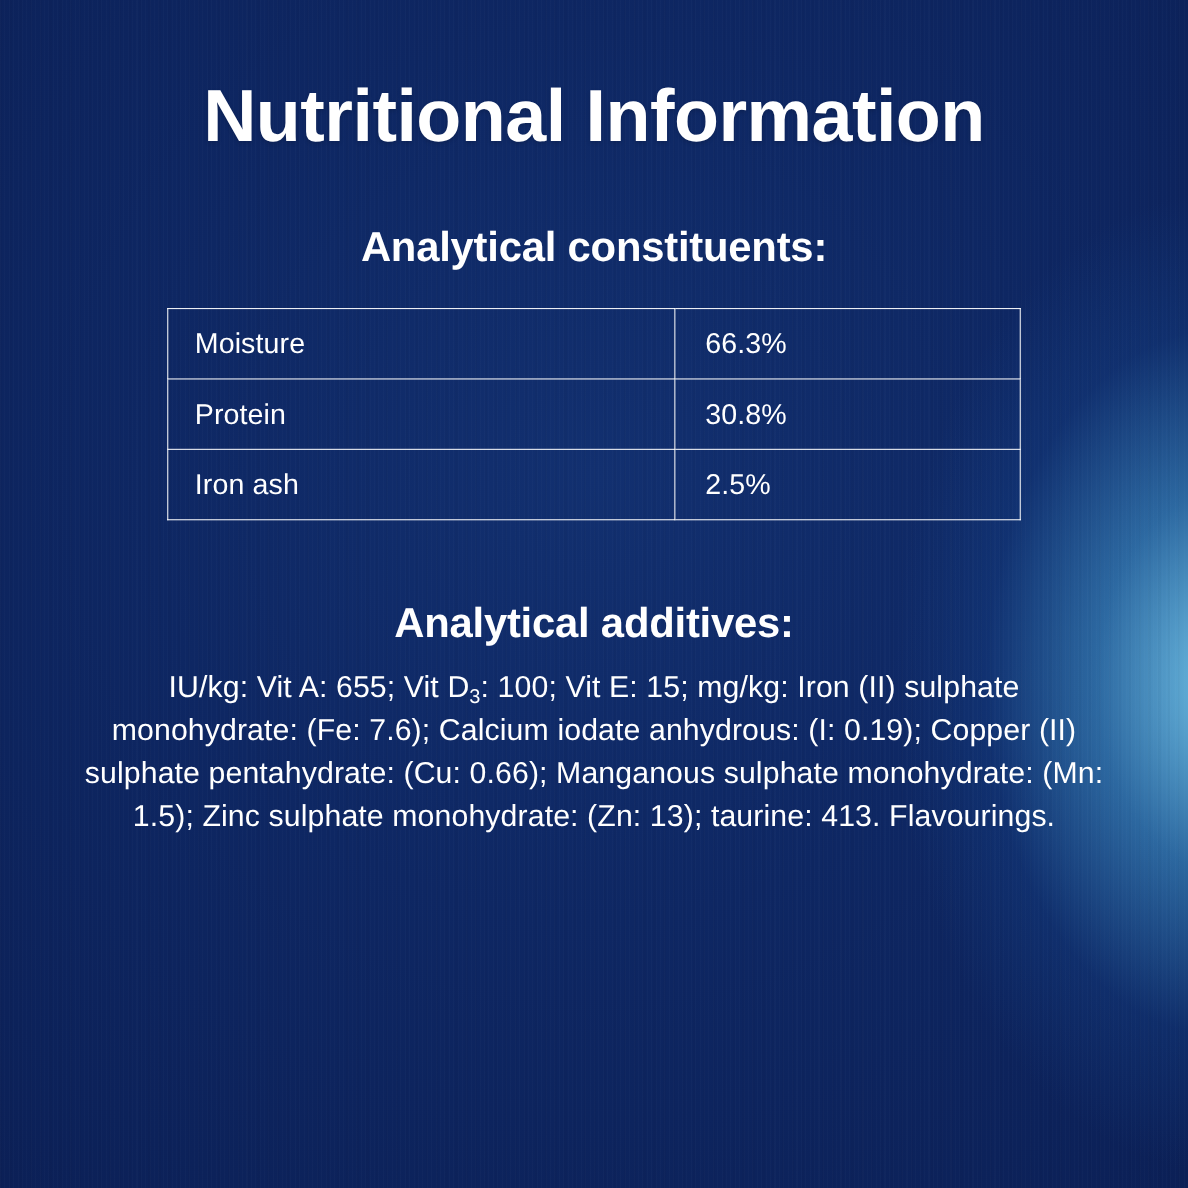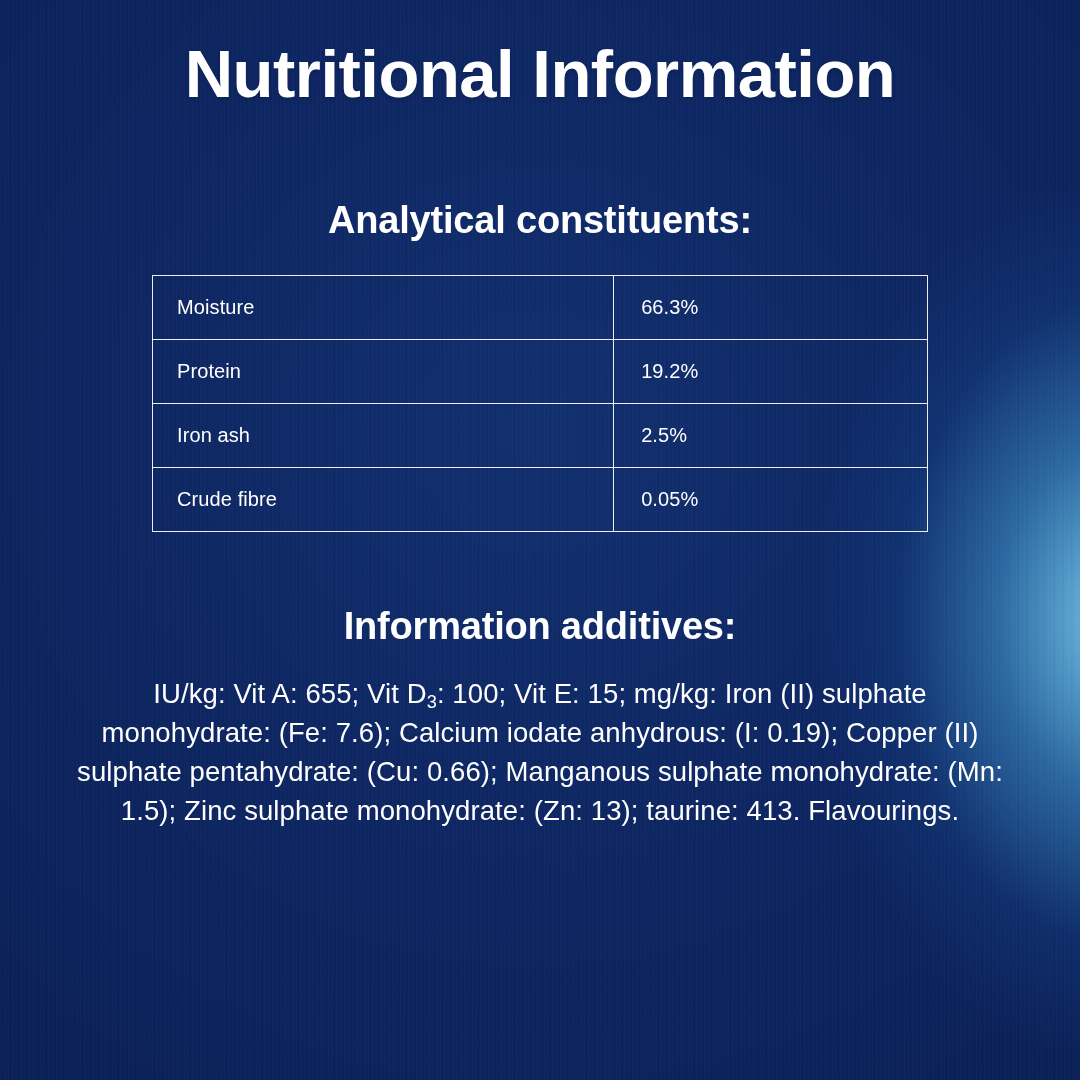--- a/index.html
+++ b/index.html
@@ -63,49 +63,49 @@
     height: 1080px;
     padding: 0;
   }
 
   .title {
     text-align: center;
     font-size: 67px;
     line-height: 1;
     font-weight: bold;
     letter-spacing: -0.5px;
-    padding-top: 40px;
+    padding-top: 72px;
     text-shadow: 0 2px 4px rgba(0,0,0,0.15);
   }
 
   .section-heading {
     text-align: center;
     font-weight: bold;
     font-size: 38px;
     letter-spacing: -0.2px;
   }
 
-  #analytical-heading { margin-top: 92px; }
+  #analytical-heading { margin-top: 65px; }
 
   
   .table-wrap {
     width: 776px;
     margin: 33px auto 0 auto;
   }
 
   table.nutrition {
     width: 100%;
     border-collapse: collapse;
     table-layout: fixed;
   }
 
   table.nutrition td {
     border: 1.5px solid rgba(255,255,255,0.92);
     height: 64px;
-    font-size: 20px;
+    font-size: 26px;
     vertical-align: middle;
     padding: 0 0 0 24px;
     font-weight: normal;
     letter-spacing: 0.1px;
   }
 
   table.nutrition td.name { width: 59.5%; }
   table.nutrition td.value { width: 40.5%; padding-left: 27px; }
 
   .name-inner {
@@ -122,21 +122,21 @@
     margin-right: 2px;
     position: relative;
     top: 1px;
   }
 
   
   #additives-heading { margin-top: 73px; }
 
   .additives-body {
     width: 930px;
-    margin: 26px auto 0 auto;
+    margin: 16px auto 0 auto;
     text-align: center;
     font-size: 27.5px;
     line-height: 1.42;
     letter-spacing: 0.1px;
   }
 
   sub { font-size: 0.66em; vertical-align: baseline; position: relative; top: 0.28em; }
 </style>
 </head>
 <body>
@@ -161,40 +161,32 @@
                 </span>
             </td>
             <td class="value">66.3%</td>
           </tr>
           <tr>
             <td class="name">
               <span class="name-inner">
                   <span>Protein</span>
                 </span>
             </td>
-            <td class="value">19.2%</td>
+            <td class="value">30.8%</td>
           </tr>
           <tr>
             <td class="name">
               <span class="name-inner">
                   <span>Iron ash</span>
                 </span>
             </td>
             <td class="value">2.5%</td>
           </tr>
-          <tr>
-            <td class="name">
-              <span class="name-inner">
-                  <span>Crude fibre</span>
-                </span>
-            </td>
-            <td class="value">0.05%</td>
-          </tr>
         </tbody>
       </table>
     </div>
 
-    <h2 class="section-heading" id="additives-heading">Information additives:</h2>
+    <h2 class="section-heading" id="additives-heading">Analytical additives:</h2>
 
     <p class="additives-body"><span>IU/kg: Vit A: 655; Vit D</span><sub>3</sub><span>: 100; Vit E: 15; mg/kg: Iron (II) sulphate monohydrate: (Fe: 7.6); Calcium iodate anhydrous: (I: 0.19); Copper (II) sulphate pentahydrate: (Cu: 0.66); Manganous sulphate monohydrate: (Mn: 1.5); Zinc sulphate monohydrate: (Zn: 13); taurine: 413. Flavourings.</span></p>
 
   </div>
 </div>
 
 </body></html>

